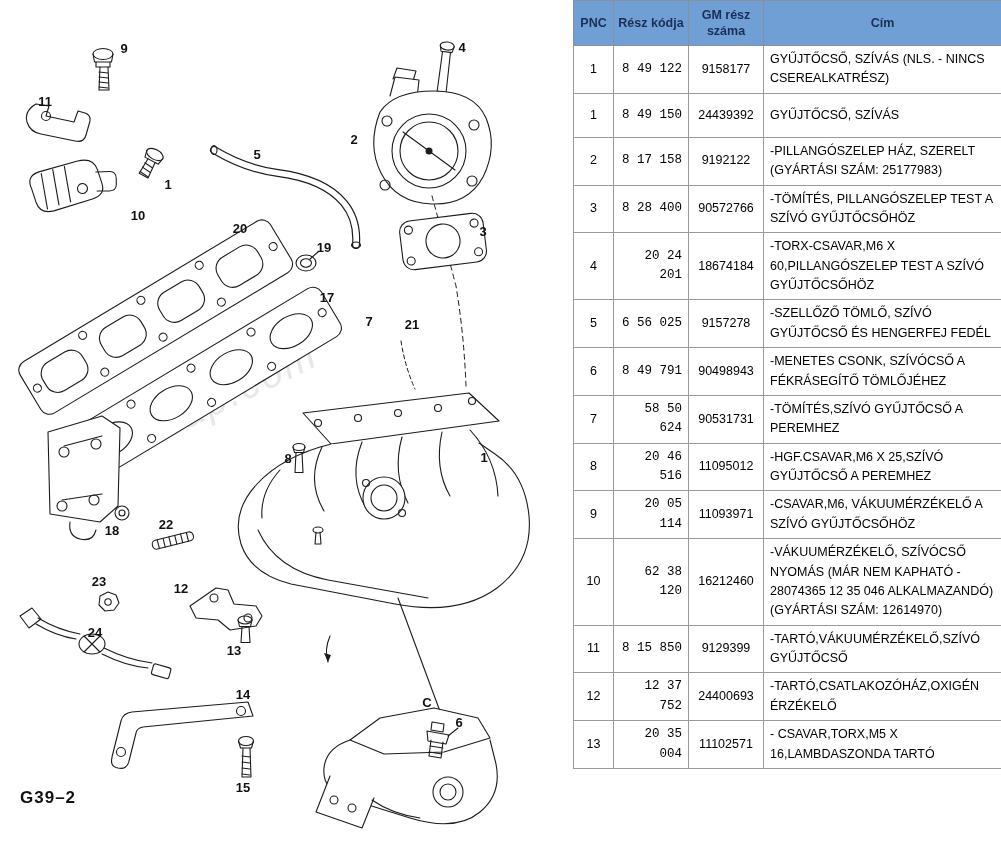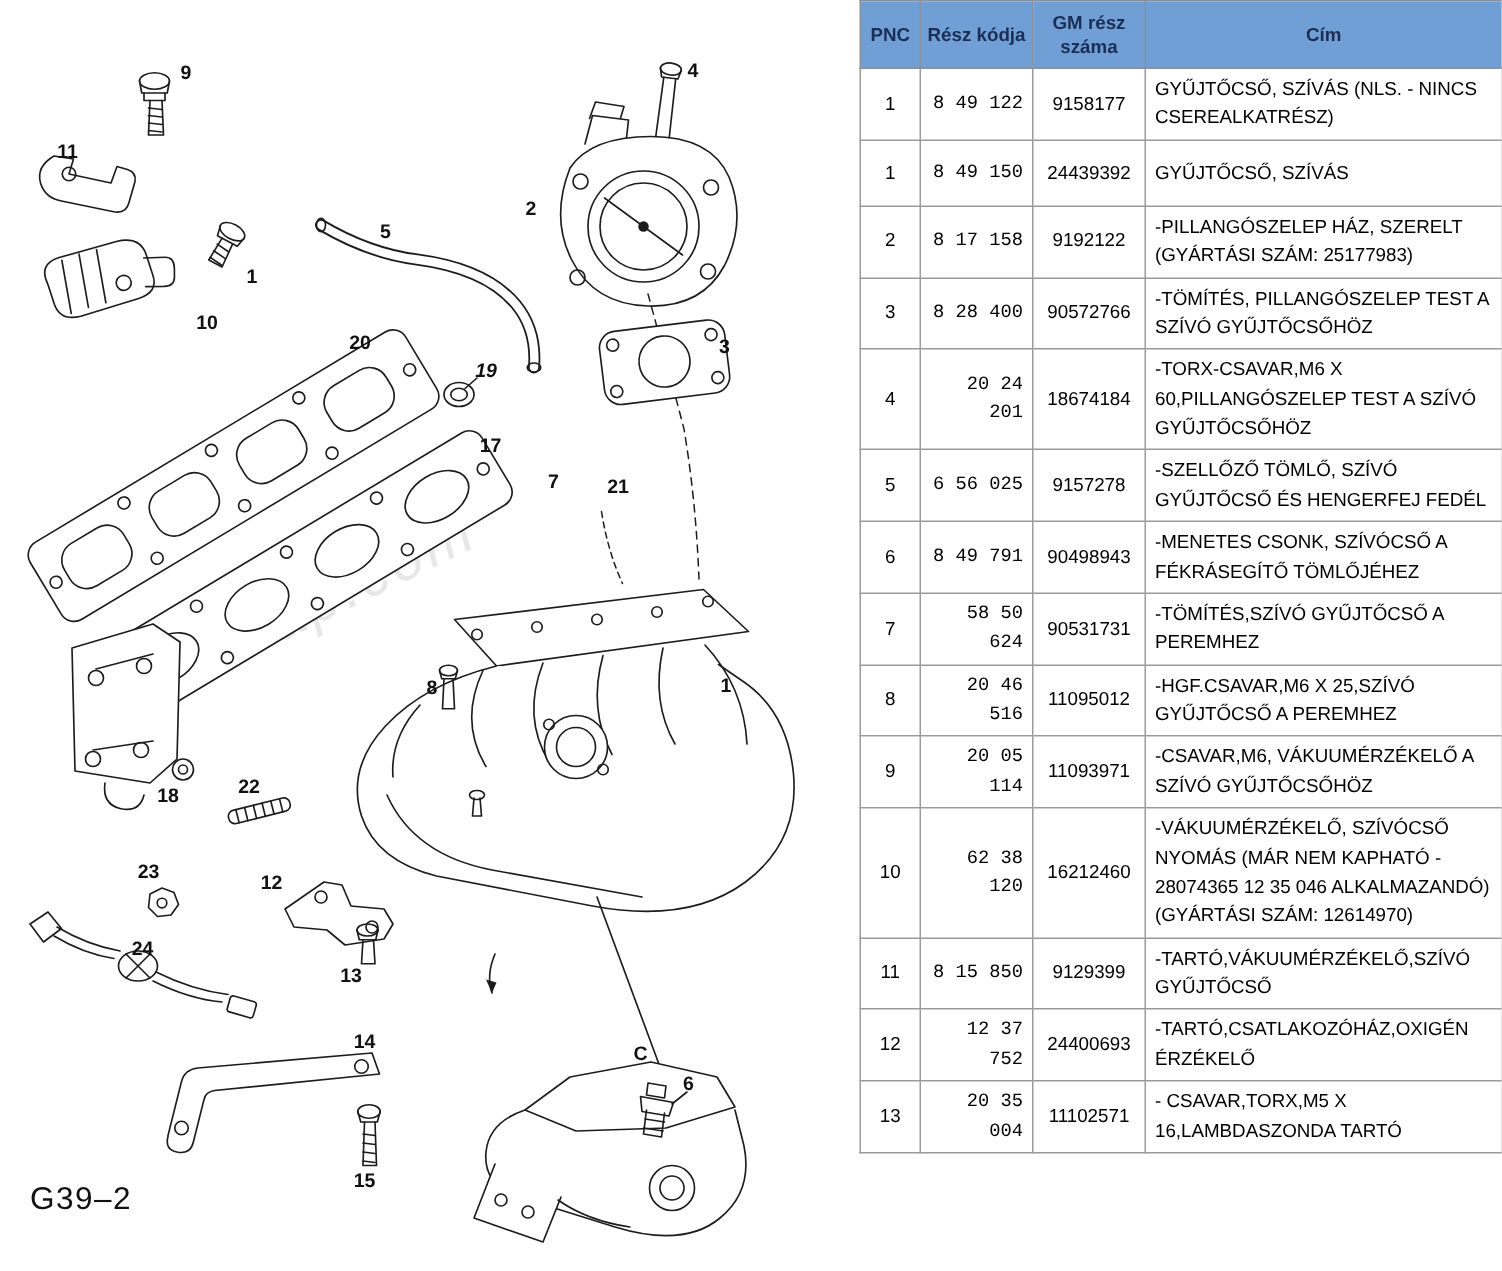--- a/index.html
+++ b/index.html
@@ -20,21 +20,21 @@
     color: #787878; opacity: 0.17; white-space: nowrap; pointer-events: none;
   }
   .diagram-svg { position: absolute; left: 0; top: 0; }
   .callout-layer { position: absolute; left: 0; top: 0; width: 573px; height: 847px; pointer-events: none; }
   .callout {
     position: absolute; transform: translate(-50%, -50%);
     font-size: 13px; font-weight: 600; color: #111; line-height: 1;
   }
   .figure-label {
     position: absolute; left: 20px; top: 788px;
-    font-size: 21px; font-weight: normal; letter-spacing: 1px; color: #111;
+    font-size: 17px; font-weight: bold; letter-spacing: 1px; color: #111;
   }
 
   
   .table-pane { position: absolute; left: 573px; top: 0; width: 368px; }
   table.parts-table {
     border-collapse: collapse; table-layout: fixed; width: 428px;
     font-size: 12.5px; color: #000;
   }
   .parts-table th {
     background: var(--header-bg, #6f9fd4);
@@ -292,21 +292,21 @@
 
   <div class="callout-layer">
       <span class="callout" style="left: 124px; top: 48px;">9</span>
       <span class="callout" style="left: 462px; top: 47px;">4</span>
       <span class="callout" style="left: 45px; top: 101px;">11</span>
       <span class="callout" style="left: 354px; top: 139px;">2</span>
       <span class="callout" style="left: 168px; top: 184px;">1</span>
       <span class="callout" style="left: 257px; top: 154px;">5</span>
       <span class="callout" style="left: 138px; top: 215px;">10</span>
       <span class="callout" style="left: 240px; top: 228px;">20</span>
-      <span class="callout" style="left: 324px; top: 247px; font-style: italic;">19</span>
+      <span class="callout" style="left: 324px; top: 247px;">19</span>
       <span class="callout" style="left: 483px; top: 231px;">3</span>
       <span class="callout" style="left: 327px; top: 297px;">17</span>
       <span class="callout" style="left: 369px; top: 321px;">7</span>
       <span class="callout" style="left: 412px; top: 324px;">21</span>
       <span class="callout" style="left: 288px; top: 458px;">8</span>
       <span class="callout" style="left: 484px; top: 457px;">1</span>
       <span class="callout" style="left: 112px; top: 530px;">18</span>
       <span class="callout" style="left: 166px; top: 524px;">22</span>
       <span class="callout" style="left: 99px; top: 581px;">23</span>
       <span class="callout" style="left: 181px; top: 588px;">12</span>

